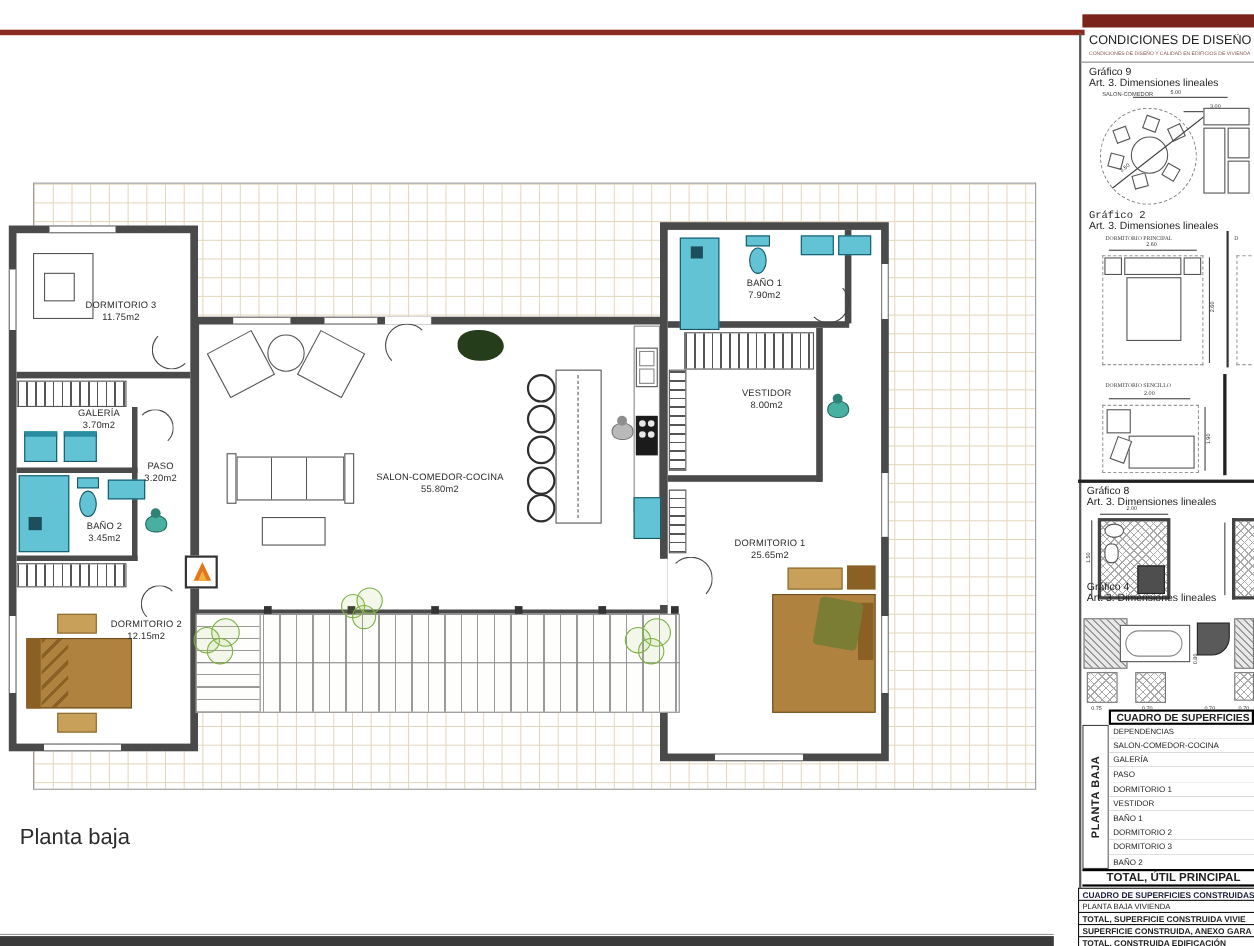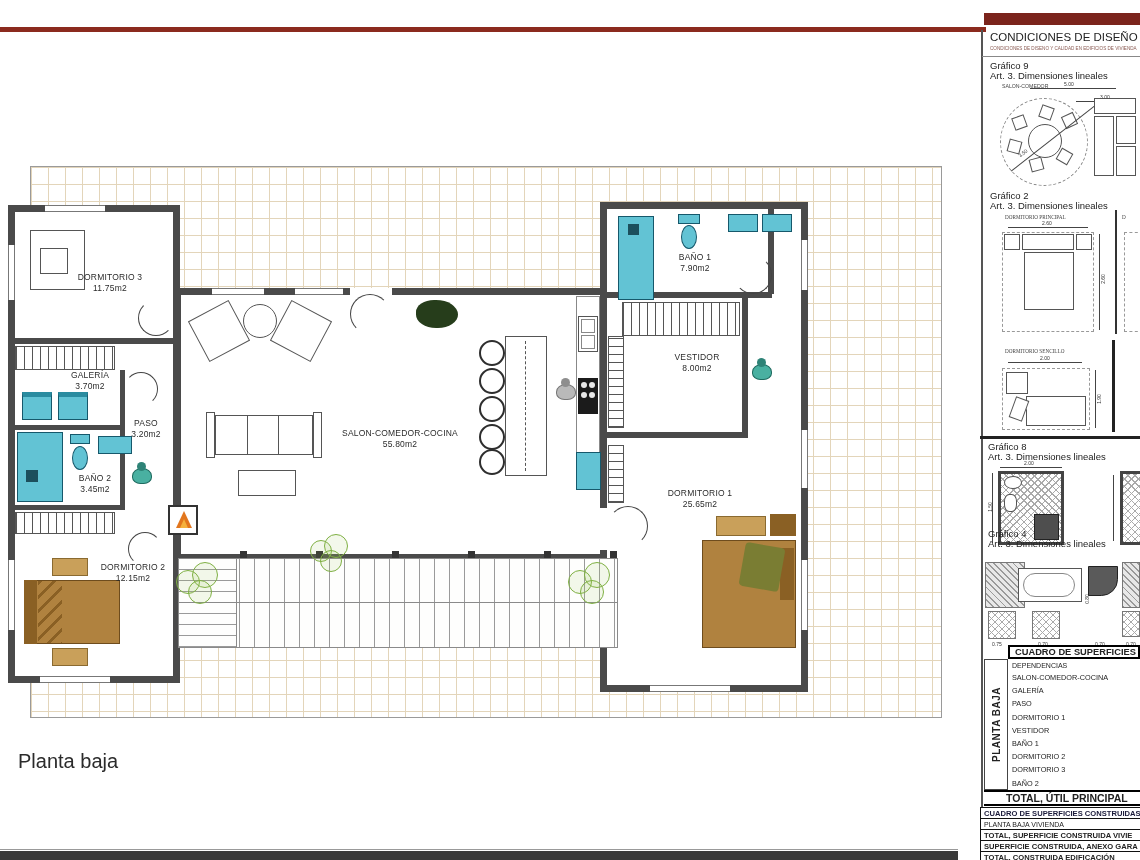--- a/index.html
+++ b/index.html
@@ -263,21 +263,21 @@
   <div class="abs furn" style="left:1008px;top:140px;width:13px;height:13px;transform:rotate(15deg);"></div>
   <div class="abs furn" style="left:1030px;top:158px;width:13px;height:13px;transform:rotate(-15deg);"></div>
   <div class="abs furn" style="left:1058px;top:150px;width:13px;height:13px;transform:rotate(30deg);"></div>
   <div class="dline" style="left:1000px;top:138px;width:106px;height:1.2px;transform:rotate(-38deg);"></div>
   <div class="dim" style="left:1018px;top:150px;transform:rotate(-38deg);">3.50</div>
   <div class="abs furn" style="left:1094px;top:98px;width:42px;height:16px;"></div>
   <div class="abs furn" style="left:1094px;top:116px;width:20px;height:60px;"></div>
   <div class="abs furn" style="left:1116px;top:116px;width:20px;height:28px;"></div>
   <div class="abs furn" style="left:1116px;top:146px;width:20px;height:30px;"></div>
 
-  <div class="g-t" style="left:990px;top:190px;">Gráfico 2</div>
+  <div class="g-t" style="left:990px;top:190px;font-family:Liberation Mono, monospace;">Gráfico 2</div>
   <div class="g-t" style="left:990px;top:200px;">Art. 3. Dimensiones lineales</div>
   <div class="tinyl" style="left:1005px;top:214px;font-family:'Liberation Serif',serif;">DORMITORIO PRINCIPAL</div>
   <div class="dline" style="left:1008px;top:227px;width:80px;height:1px;"></div>
   <div class="dim" style="left:1042px;top:220px;">2.60</div>
   <div class="abs dash" style="left:1002px;top:232px;width:92px;height:100px;"></div>
   <div class="abs furn" style="left:1004px;top:234px;width:16px;height:16px;"></div>
   <div class="abs furn" style="left:1022px;top:234px;width:52px;height:16px;"></div>
   <div class="abs furn" style="left:1076px;top:234px;width:16px;height:16px;"></div>
   <div class="abs furn" style="left:1024px;top:252px;width:50px;height:58px;"></div>
   <div class="dline" style="left:1099px;top:234px;width:1px;height:96px;"></div>

